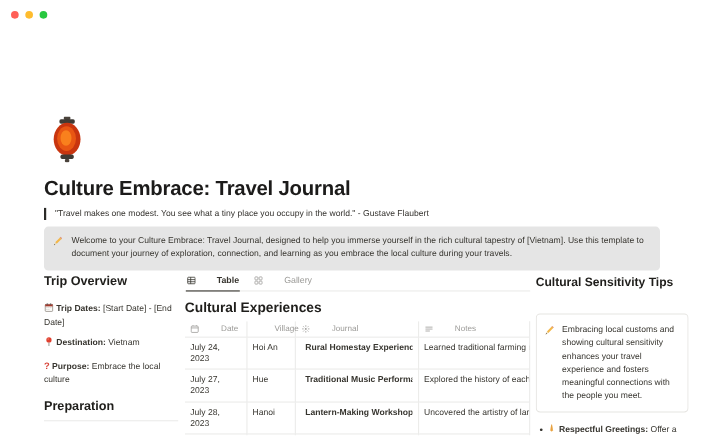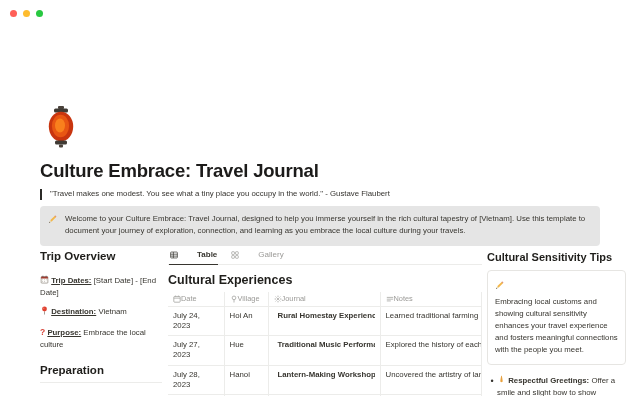--- a/index.html
+++ b/index.html
@@ -26,50 +26,50 @@
   .callout-main .ico { flex:0 0 auto; margin-top:1px; }
 
   
   .left-col { position:absolute; left:40px; top:250px; width:122px; }
   .mid-col { position:absolute; left:168px; top:248px; width:314px; }
   .right-col { position:absolute; left:487px; top:251px; width:139px; height:149px; overflow:hidden; }
 
   .h-sec { font-size:11.5px; font-weight:700; color:#1f1e1b; }
   .left-col .h-sec { margin-bottom:13px; }
   .ov-item { font-size:7.8px; line-height:1.5; margin-bottom:8px; }
-  .ov-item b { font-weight:700;text-decoration:underline; }
+  .ov-item b { font-weight:700; }
   .prep-head { margin-top:13px; padding-bottom:6px; border-bottom:1px solid #ececea; }
   .toggles { margin-top:8px; }
   .toggle-row { display:flex; align-items:center; gap:7px; margin-bottom:9px; cursor:pointer; }
   .tri { width:0; height:0; border-left:4.5px solid #37352f; border-top:3px solid transparent; border-bottom:3px solid transparent; margin-left:2px; }
   .toggle-label { font-size:8px; font-weight:700; display:flex; align-items:center; gap:3px; }
 
   
   .tabs { display:flex; gap:12px; border-bottom:1px solid #ececea; padding-left:1px; }
   .tab { display:flex; align-items:center; gap:19px; font-size:8px; color:#9b9a97; padding:2px 1px 5px; cursor:pointer; }
   .tab.active { color:#37352f; font-weight:700; border-bottom:1.5px solid #37352f; margin-bottom:-1px; }
 
   .h-table { font-size:12.5px; font-weight:700; margin:8px 0 5px; color:#1f1e1b; }
 
   
   .tbl-wrap { width:314px; overflow:hidden; border-right:1px solid #ececea; }
   table { border-collapse:collapse; table-layout:fixed; width:360px; }
   col.c-date { width:56px; } col.c-loc { width:44px; } col.c-act { width:112px; } col.c-notes { width:148px; }
   th, td { border-bottom:1px solid #ececea; border-right:1px solid #ececea; text-align:left; vertical-align:top; }
   th { font-weight:400; color:#9b9a97; font-size:7.4px; padding:2px 5px 3px; }
-  th .thw { display:flex; align-items:center; gap:0; }
+  th .thw { display:flex; align-items:center; gap:20px; }
   td { font-size:7.8px; color:#37352f; padding:4px 5px; line-height:1.3; }
   td.act { font-weight:700; }
   td.act .cellw { display:flex; align-items:center; gap:4px; white-space:nowrap; overflow:hidden; }
   td.notes { white-space:nowrap; overflow:hidden; }
   tr:last-child td { border-bottom:1px solid #ececea; }
 
   
-  .right-col .h-sec { margin-bottom:7px; font-size:11px; }
-  .callout-tips { border:1px solid #e6e5e2; border-radius:4px; padding:8px 7px; display:flex; gap:6px; font-size:7.8px; line-height:1.55; background:#fff;flex-direction:column; }
+  .right-col .h-sec { margin-bottom:22px; font-size:11px; }
+  .callout-tips { border:1px solid #e6e5e2; border-radius:4px; padding:8px 7px; display:flex; gap:6px; font-size:7.8px; line-height:1.55; background:#fff; }
   .callout-tips .ico { flex:0 0 auto; margin-top:1px; }
   .tip { margin-top:10px; display:flex; font-size:7.8px; line-height:1.5; }
   .tip::before { content:"•"; flex:0 0 10px; text-align:center; font-size:9px; }
   .tip b { font-weight:700; }
 
   .qmark { color:#d8453a; font-weight:700; font-size:8.5px; }
   .emoji-ico { display:inline-block; vertical-align:-1px; }
 </style>
 </head>
 <body>

